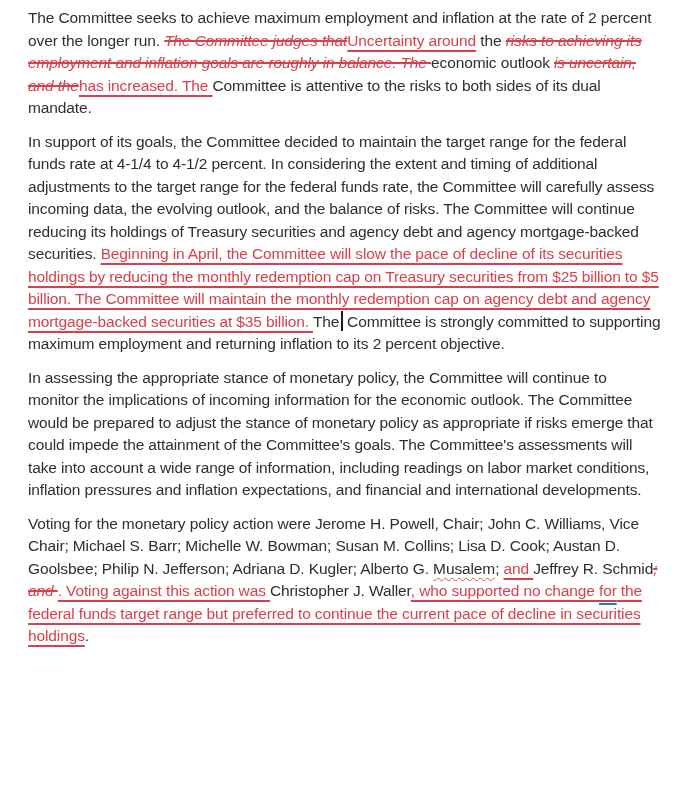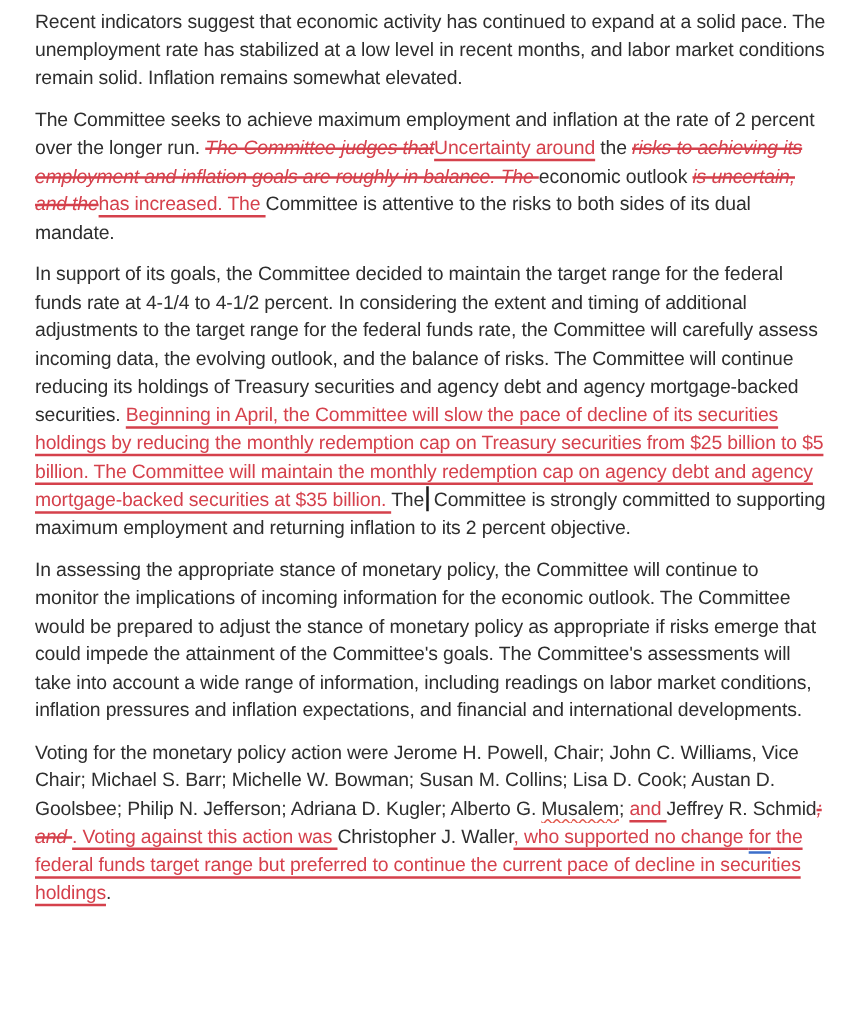--- a/index.html
+++ b/index.html
@@ -70,18 +70,17 @@
     height: 20px;
     background: var(--caret);
     vertical-align: -4.5px;
     margin-left: 2px;
   }
 </style>
 </head>
 <body>
 
 <main class="doc">
-    <p class="para"><span class="run-normal">Recent indicators suggest that economic activity has continued to expand at a solid pace. The unemployment rate has stabilized at a low level in recent months, and labor market conditions remain solid. Inflation remains somewhat elevated.</span></p>
     <p class="para"><span class="run-normal">The Committee seeks to achieve maximum employment and inflation at the rate of 2 percent over the longer run. </span><span class="run-deleted">The Committee judges that</span><span class="run-inserted">Uncertainty around</span><span class="run-normal"> the </span><span class="run-deleted">risks to achieving its employment and inflation goals are roughly in balance. The </span><span class="run-normal">economic outlook </span><span class="run-deleted">is uncertain, and the</span><span class="run-inserted">has increased. The </span><span class="run-normal">Committee is attentive to the risks to both sides of its dual mandate.</span></p>
     <p class="para"><span class="run-normal">In support of its goals, the Committee decided to maintain the target range for the federal funds rate at 4-1/4 to 4-1/2 percent. In considering the extent and timing of additional adjustments to the target range for the federal funds rate, the Committee will carefully assess incoming data, the evolving outlook, and the balance of risks. The Committee will continue reducing its holdings of Treasury securities and agency debt and agency mortgage-backed securities. </span><span class="run-inserted">Beginning in April, the Committee will slow the pace of decline of its securities holdings by reducing the monthly redemption cap on Treasury securities from $25 billion to $5 billion. The Committee will maintain the monthly redemption cap on agency debt and agency mortgage-backed securities at $35 billion. </span><span class="run-normal">The</span><span class="run-caret"></span><span class="run-normal"> Committee is strongly committed to supporting maximum employment and returning inflation to its 2 percent objective.</span></p>
     <p class="para"><span class="run-normal">In assessing the appropriate stance of monetary policy, the Committee will continue to monitor the implications of incoming information for the economic outlook. The Committee would be prepared to adjust the stance of monetary policy as appropriate if risks emerge that could impede the attainment of the Committee's goals. The Committee's assessments will take into account a wide range of information, including readings on labor market conditions, inflation pressures and inflation expectations, and financial and international developments.</span></p>
     <p class="para"><span class="run-normal">Voting for the monetary policy action were Jerome H. Powell, Chair; John C. Williams, Vice Chair; Michael S. Barr; Michelle W. Bowman; Susan M. Collins; Lisa D. Cook; Austan D. Goolsbee; Philip N. Jefferson; Adriana D. Kugler; Alberto G. </span><span class="run-spellcheck">Musalem</span><span class="run-normal">; </span><span class="run-inserted">and </span><span class="run-normal">Jeffrey R. Schmid</span><span class="run-deleted">; and </span><span class="run-inserted">. Voting against this action was </span><span class="run-normal">Christopher J. Waller</span><span class="run-inserted">, who supported no change </span><span class="run-inserted"><span class="grammar-inner">for</span></span><span class="run-inserted"> the federal funds target range but preferred to continue the current pace of decline in securities holdings</span><span class="run-normal">.</span></p>
   </main>
 
 </body></html>

